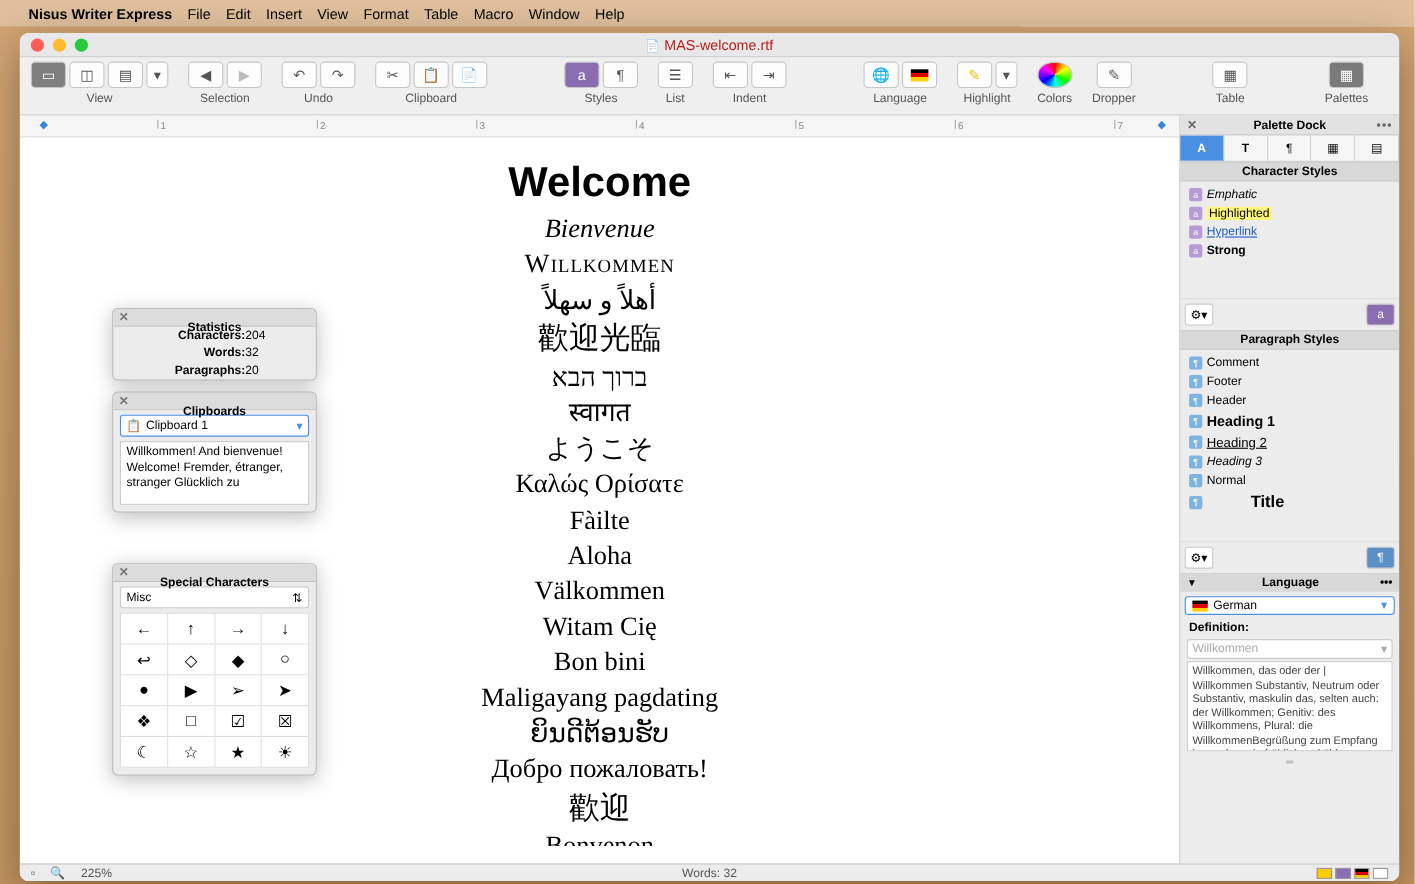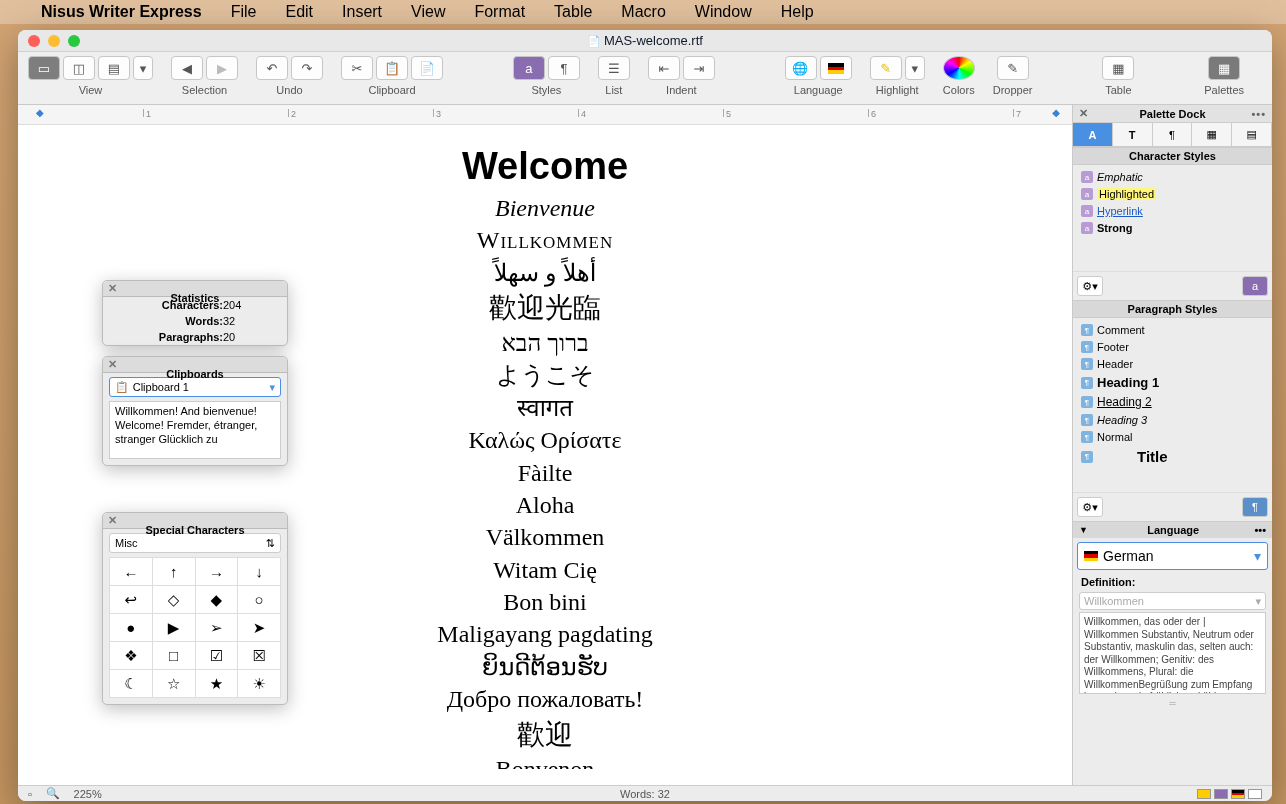--- a/index.html
+++ b/index.html
@@ -1,33 +1,33 @@
 <!DOCTYPE html>
 <html><head>
 <meta charset="utf-8">
 <style>
 * { margin: 0; padding: 0; box-sizing: border-box; font-family: -apple-system, "Helvetica Neue", Arial, sans-serif; }
 body { background: linear-gradient(180deg, #d4a574 0%, #c49560 100%); height: 804px; width: 1286px; overflow: hidden; font-size: 13px; }
 
 
-.menubar { height: 24px; background: rgba(255,255,255,0.3); backdrop-filter: blur(20px); display: flex; align-items: center; padding: 0 12px; gap: 29px; font-size: 16px; }
+.menubar { height: 24px; background: rgba(255,255,255,0.3); backdrop-filter: blur(20px); display: flex; align-items: center; padding: 0 12px; gap: 14px; font-size: 13px; }
 .menubar .apple { font-size: 14px; }
 .menubar .app-name { font-weight: 600; }
 .menubar span { cursor: default; }
 
 
 .window { position: absolute; left: 18px; top: 30px; width: 1254px; height: 771px; background: #ececec; border-radius: 8px; box-shadow: 0 10px 40px rgba(0,0,0,0.35); overflow: hidden; display: flex; flex-direction: column; }
 
 .titlebar { height: 22px; display: flex; align-items: center; position: relative; background: #e8e8e8; border-bottom: 1px solid #d0d0d0; }
 .traffic { display: flex; gap: 8px; padding-left: 10px; }
 .traffic span { width: 12px; height: 12px; border-radius: 50%; display: block; }
 .tclose { background: #ff5f57; }
 .tmin { background: #febc2e; }
 .tmax { background: #28c840; }
-.wtitle { position: absolute; left: 0; right: 0; text-align: center; font-size: 13px; color: #0f172a; }
+.wtitle { position: absolute; left: 0; right: 0; text-align: center; font-size: 13px; color: #b91c1c; }
 .wtitle::before { content: "📄 "; font-size: 11px; }
 
 
 .toolbar { height: 53px; background: #efefef; border-bottom: 1px solid #c9c9c9; display: flex; align-items: flex-start; padding: 4px 10px 0; }
 .tgroup { display: flex; flex-direction: column; align-items: center; margin-right: 18px; }
 .tgroup .btns { display: flex; gap: 3px; }
 .tbtn { width: 32px; height: 24px; background: #fdfdfd; border: 1px solid #c6c6c6; border-radius: 4px; display: flex; align-items: center; justify-content: center; font-size: 13px; color: #555; }
 .tbtn.active { background: #7e7e7e; color: #fff; }
 .tbtn.wide { width: 20px; }
 .tlabel { font-size: 11px; color: #555; margin-top: 4px; }
@@ -76,21 +76,21 @@
 .style-item.h3 span.label { font-style: italic; }
 .style-item.title-s span.label { font-weight: 700; font-size: 15px; margin-left: 40px; }
 .gear-row { display: flex; padding: 4px; gap: 4px; border-top: 1px solid #ddd; }
 .gear-btn { width: 26px; height: 20px; background: #fff; border: 1px solid #ccc; border-radius: 3px; display: flex; align-items: center; justify-content: center; font-size: 11px; }
 .gear-row .right { margin-left: auto; background: #8a6db0; color: #fff; }
 
 .lang-section { border-top: 1px solid #ccc; }
 .lang-hdr { display: flex; padding: 2px 6px; background: #d8d8d8; font-weight: 600; align-items: center; }
 .lang-hdr .arrow { font-size: 9px; margin-right: 4px; }
 .lang-hdr .title { flex: 1; text-align: center; }
-.lang-select { margin: 4px; height: 28px; background: #fff; border: 1px solid #4a90e2; border-radius: 3px; display: flex; align-items: center; padding: 0 6px; font-size: 14px; }
+.lang-select { margin: 4px; height: 17px; background: #fff; border: 1px solid #4a90e2; border-radius: 3px; display: flex; align-items: center; padding: 0 6px; font-size: 11px; }
 .lang-select .flag-de { width: 14px; height: 10px; background: linear-gradient(#000 33%, #dd0000 33% 66%, #ffce00 66%); margin-right: 5px; }
 .def-label { padding: 2px 8px; font-weight: 600; }
 .def-input { margin: 2px 6px; height: 18px; background: #fff; border: 1px solid #ccc; border-radius: 3px; padding: 0 4px; color: #aaa; display: flex; align-items: center; }
 .def-text { margin: 2px 6px; height: 82px; background: #fff; border: 1px solid #ccc; padding: 3px 4px; font-size: 10px; line-height: 1.25; overflow: hidden; color: #444; }
 
 
 .panel { position: absolute; background: #ececec; border: 1px solid #bcbcbc; border-radius: 5px; box-shadow: 0 4px 18px rgba(0,0,0,0.25); font-size: 11px; }
 .panel .phdr { height: 16px; background: #dcdcdc; border-bottom: 1px solid #bbb; display: flex; align-items: center; padding: 0 5px; font-weight: 600; position: relative; border-radius: 5px 5px 0 0; }
 .panel .phdr .x { color: #777; cursor: pointer; }
 .panel .phdr .t { position: absolute; left: 0; right: 0; text-align: center; margin-top: 18px; }
@@ -247,22 +247,22 @@
         <span class="tick" style="left:995px">7</span>
         <span class="margin-r">◆</span>
       </div>
       <div class="page">
         <h1>Welcome</h1>
         <div class="line bienvenue">Bienvenue</div>
         <div class="line smallcaps">Willkommen</div>
         <div class="line" dir="rtl">أهلاً و سهلاً</div>
         <div class="line" style="font-size:28px">歡迎光臨</div>
         <div class="line" dir="rtl">ברוך הבא</div>
+        <div class="line">स्वागत</div>
         <div class="line">ようこそ</div>
-        <div class="line">स्वागत</div>
         <div class="line">Καλώς Ορίσατε</div>
         <div class="line">Fàilte</div>
         <div class="line">Aloha</div>
         <div class="line">Välkommen</div>
         <div class="line">Witam Cię</div>
         <div class="line">Bon bini</div>
         <div class="line">Maligayang pagdating</div>
         <div class="line">ຍິນດີຕ້ອນຮັບ</div>
         <div class="line">Добро пожаловать!</div>
         <div class="line" style="font-size:28px">歡迎</div>

